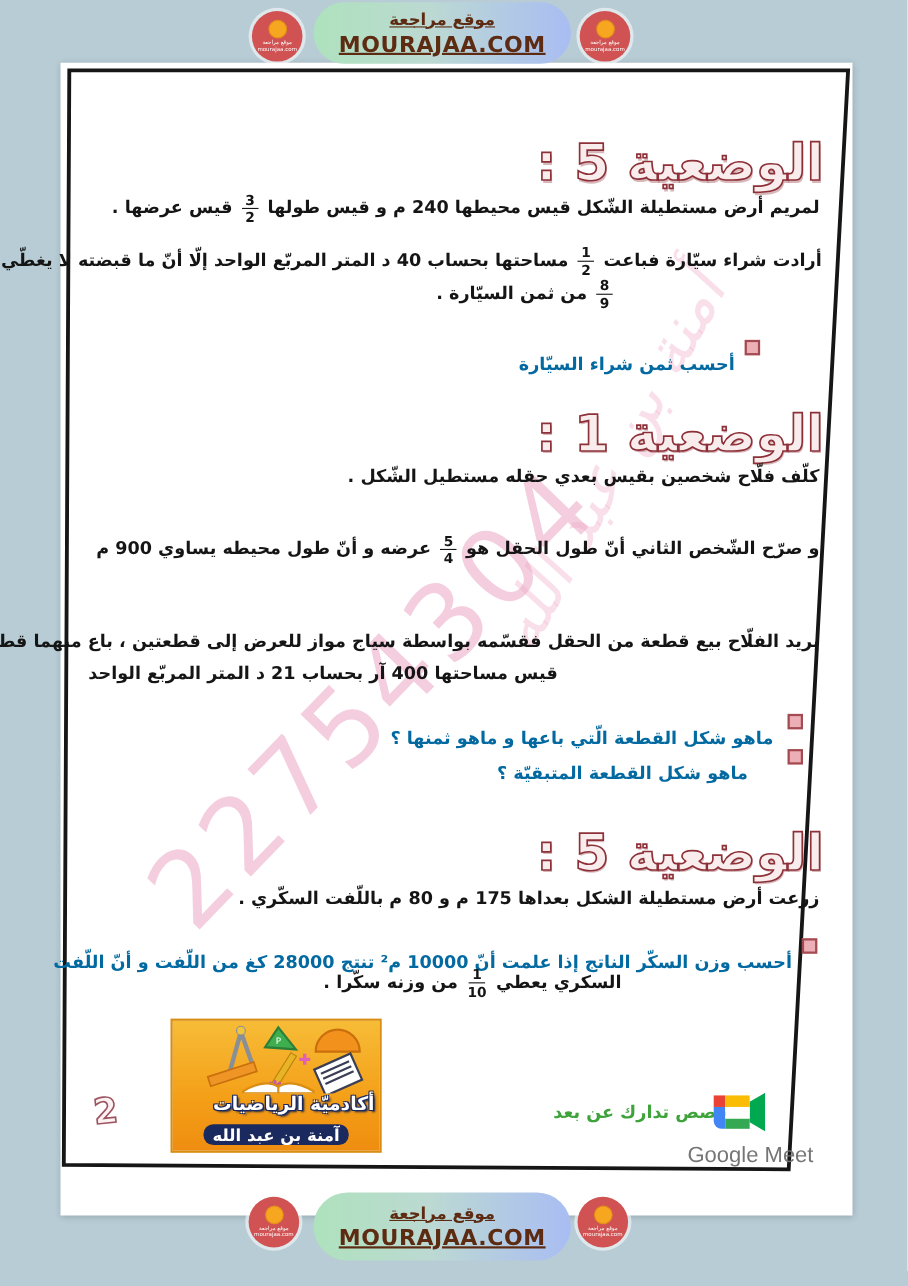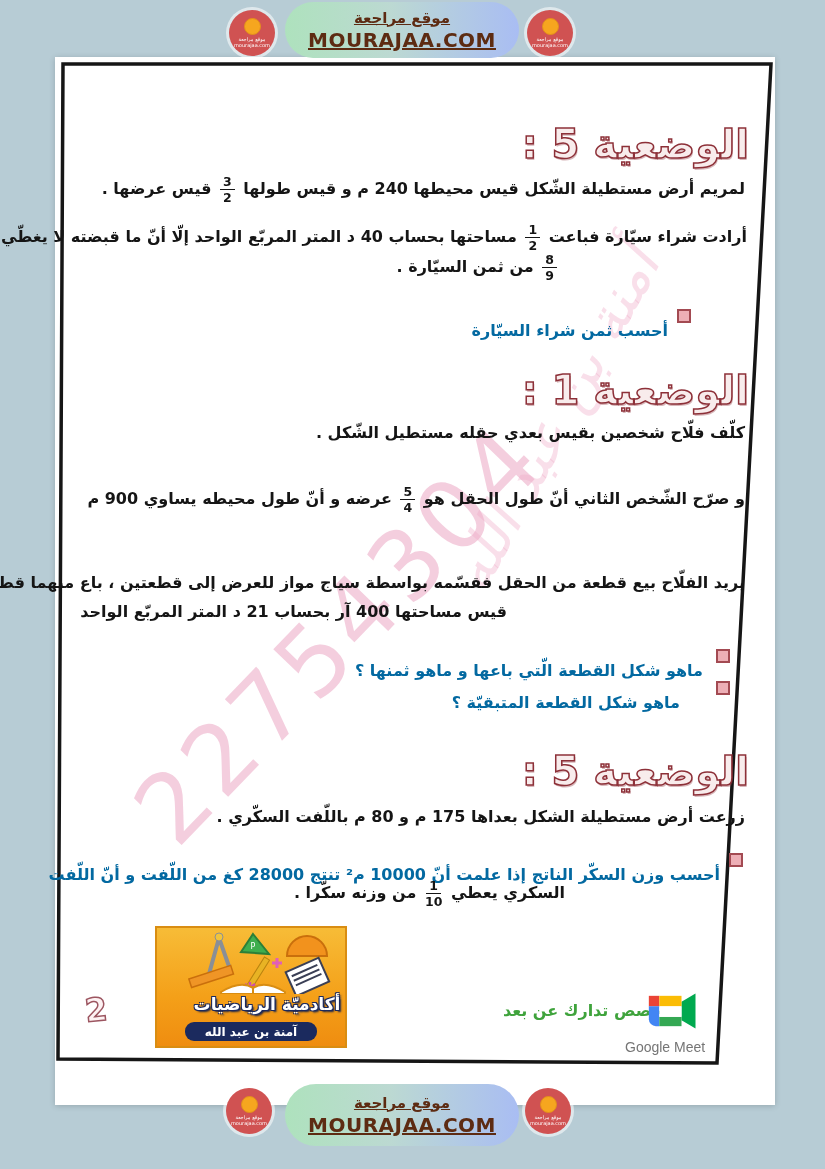--- a/index.html
+++ b/index.html
@@ -37,21 +37,21 @@
     color:rgba(233,158,190,.5);transform:rotate(-46deg);pointer-events:none;z-index:1;
   }
   .wm-sign{
     position:absolute;left:205px;top:325px;width:600px;height:80px;text-align:center;
     font-size:58px;font-style:italic;direction:rtl;color:rgba(240,170,200,.38);
     transform:rotate(-62deg);pointer-events:none;z-index:1;
   }
   
   .sec-title{
     position:absolute;direction:rtl;white-space:nowrap;z-index:2;
-    font-size:40px;font-weight:700;letter-spacing:1px;
+    font-size:46px;font-weight:700;letter-spacing:1px;
     color:#f8ecec;-webkit-text-stroke:1.5px #8d3038;text-shadow:1px 2px 0 rgba(141,48,56,.35);
   }
   .line{
     position:absolute;direction:rtl;white-space:nowrap;z-index:2;
     font-size:16px;font-weight:700;color:#151515;
   }
   .bullet-row{position:absolute;display:flex;align-items:flex-start;gap:9px;direction:rtl;z-index:2;}
   .bullet-sq{width:10px;height:10px;margin-top:4px;background:#edafb6;border:2px solid #a34a52;flex:0 0 auto;}
   .bullet-text{font-size:16px;font-weight:700;color:#0369a1;white-space:nowrap;margin-top:16px;}
   .frac{display:inline-flex;flex-direction:column;align-items:center;vertical-align:middle;
@@ -69,28 +69,28 @@
     border:2px solid #d98d12;box-sizing:border-box;overflow:hidden;
   }
   .academy-name{
     position:absolute;left:0;right:0;top:66px;text-align:center;direction:rtl;
     font-size:17px;font-weight:700;color:#fff;
     text-shadow:1px 1px 0 #1b2a5e,-1px 1px 0 #1b2a5e,1px -1px 0 #1b2a5e,-1px -1px 0 #1b2a5e,2px 2px 2px #16224d;
     padding-left:32px;
   }
   .academy-teacher{
     position:absolute;left:28px;right:28px;top:94px;height:19px;border-radius:9px;
-    background:#1b2a5e;color:#fff;font-size:12px;font-weight:700;direction:rtl;
+    background:#1b2a5e;color:#fff;font-size:15px;font-weight:700;direction:rtl;
     display:flex;align-items:center;justify-content:center;
   }
   .meet-wrap{position:absolute;left:440px;top:920px;width:280px;height:130px;z-index:2;}
   .meet-caption{position:absolute;left:8px;top:24px;font-size:16px;font-weight:700;
                 color:#3fa33c;direction:rtl;white-space:nowrap;}
   .meet-icon{position:absolute;left:148px;top:6px;width:56px;height:56px;}
-  .meet-brand{position:absolute;left:130px;top:62px;font-size:14px;color:#757575;
+  .meet-brand{position:absolute;left:130px;top:62px;font-size:20px;color:#757575;
               font-family:"Liberation Sans",sans-serif;white-space:nowrap;}
 </style>
 </head>
 <body>
 
 <div class="banner-pill" style="left:285px;top:2px;">
   <span class="pill-ar">موقع مراجعة</span>
   <span class="pill-domain">MOURAJAA.COM</span>
 </div>
 <div class="badge" style="left:229px;top:10px;">

